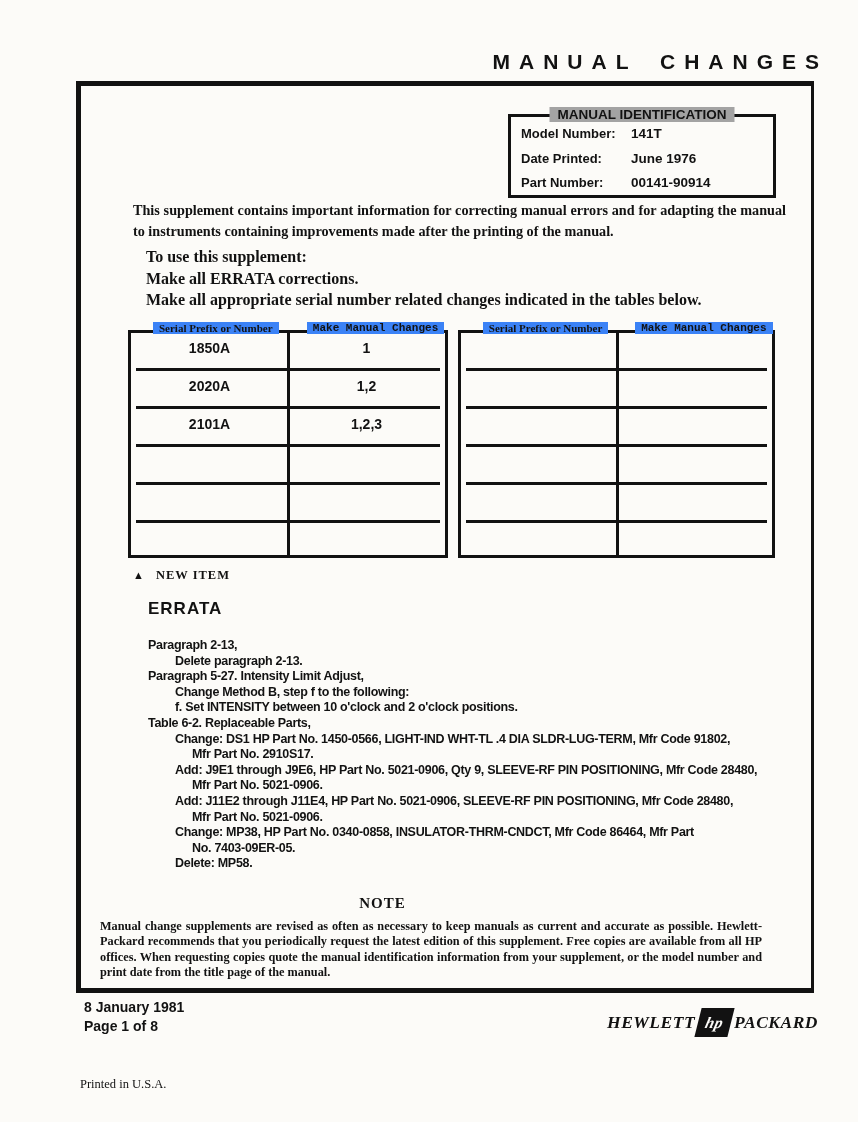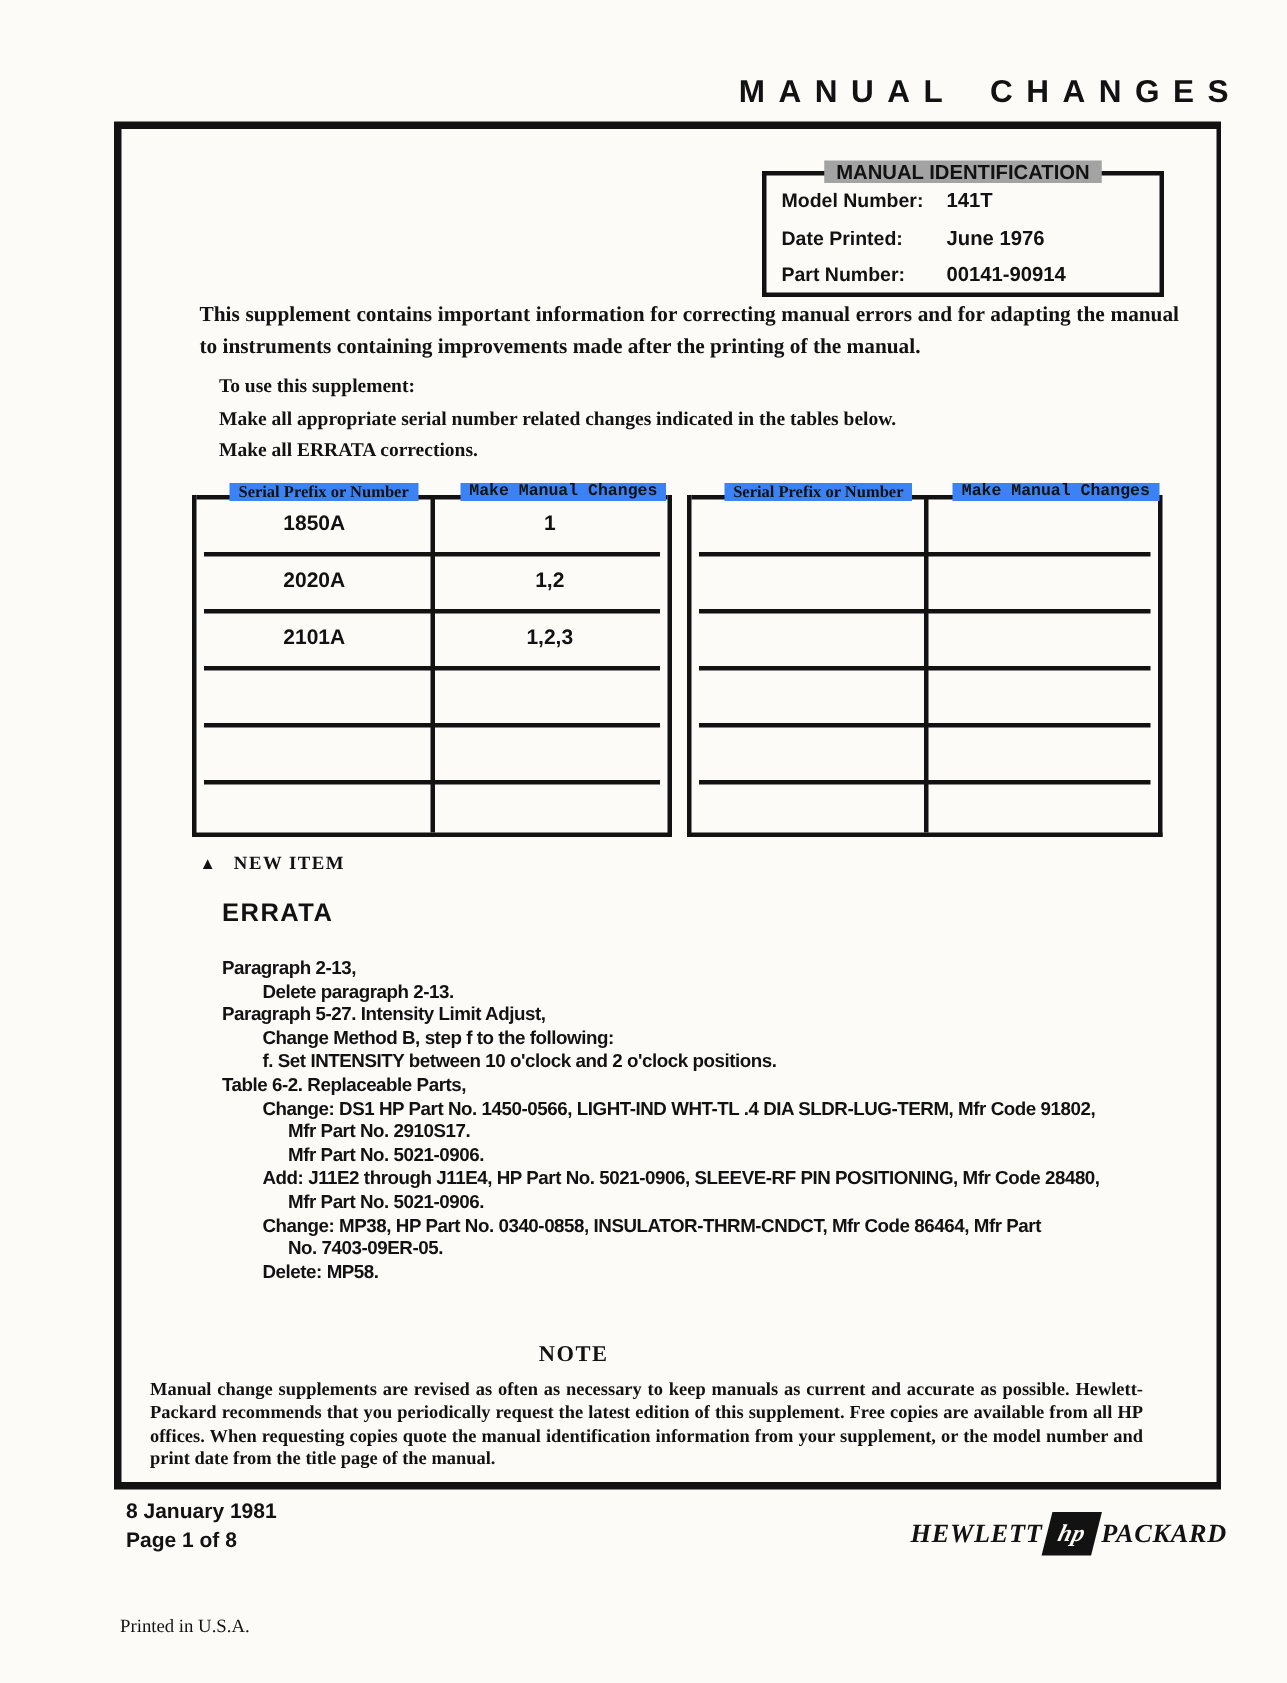--- a/index.html
+++ b/index.html
@@ -48,21 +48,21 @@
     font-family:"Liberation Sans",sans-serif;font-size:13.5px;font-weight:600;
   }
 
   
   .intro{
     left:133px;top:200px;width:653px;margin:0;
     font-size:14.2px;font-weight:bold;line-height:21px;text-align:justify;
   }
   .instructions{
     left:146px;top:246px;width:640px;
-    font-size:13px;font-weight:bold;line-height:21.5px;
+    font-size:16px;font-weight:bold;line-height:21.5px;
   }
 
   
   .mc-table{
     top:330px;height:228px;
     border-left:3px solid #121212;border-right:3px solid #121212;border-bottom:3px solid #121212;
     box-sizing:border-box;
   }
   .mc-table.left{left:128px;width:320px;}
   .mc-table.right{left:458px;width:317px;}
@@ -154,22 +154,22 @@
   <div class="id-row r2">
     <span class="id-label">Part Number:</span>
     <span class="id-value">00141-90914</span>
   </div>
 </div>
 
 <p class="abs intro">This supplement contains important information for correcting manual errors and for adapting the manual to instruments containing improvements made after the printing of the manual.</p>
 
 <div class="abs instructions">
   <div>To use this supplement:</div>
+  <div>Make all ERRATA corrections.</div>
   <div>Make all appropriate serial number related changes indicated in the tables below.</div>
-  <div>Make all ERRATA corrections.</div>
 </div>
 
 <div class="abs mc-table left">
   <div class="tbl-topline"></div>
   <span class="tbl-label lbl1">Serial Prefix or Number</span>
   <span class="tbl-label lbl2">Make Manual Changes</span>
   <div class="tbl-divider"></div>
   <div class="tbl-sep s1"></div>
   <div class="tbl-sep s2"></div>
   <div class="tbl-sep s3"></div>
@@ -203,20 +203,21 @@
 
 <div class="abs errata">
   <div class="ind0">Paragraph 2-13,</div>
   <div class="ind1">Delete paragraph 2-13.</div>
   <div class="ind0">Paragraph 5-27. Intensity Limit Adjust,</div>
   <div class="ind1">Change Method B, step f to the following:</div>
   <div class="ind1">f. Set INTENSITY between 10 o'clock and 2 o'clock positions.</div>
   <div class="ind0">Table 6-2. Replaceable Parts,</div>
   <div class="ind1">Change: DS1 HP Part No. 1450-0566, LIGHT-IND WHT-TL .4 DIA SLDR-LUG-TERM, Mfr Code 91802,</div>
   <div class="ind2">Mfr Part No. 2910S17.</div>
+  <div class="ind1">Add: J9E1 through J9E6, HP Part No. 5021-0906, Qty 9, SLEEVE-RF PIN POSITIONING, Mfr Code 28480,</div>
   <div class="ind2">Mfr Part No. 5021-0906.</div>
   <div class="ind1">Add: J11E2 through J11E4, HP Part No. 5021-0906, SLEEVE-RF PIN POSITIONING, Mfr Code 28480,</div>
   <div class="ind2">Mfr Part No. 5021-0906.</div>
   <div class="ind1">Change: MP38, HP Part No. 0340-0858, INSULATOR-THRM-CNDCT, Mfr Code 86464, Mfr Part</div>
   <div class="ind2">No. 7403-09ER-05.</div>
   <div class="ind1">Delete: MP58.</div>
 </div>
 
 <div class="abs note-heading">NOTE</div>
 <p class="abs note-text">Manual change supplements are revised as often as necessary to keep manuals as current and accurate as possible. Hewlett-Packard recommends that you periodically request the latest edition of this supplement. Free copies are available from all HP offices. When requesting copies quote the manual identification information from your supplement, or the model number and print date from the title page of the manual.</p>

